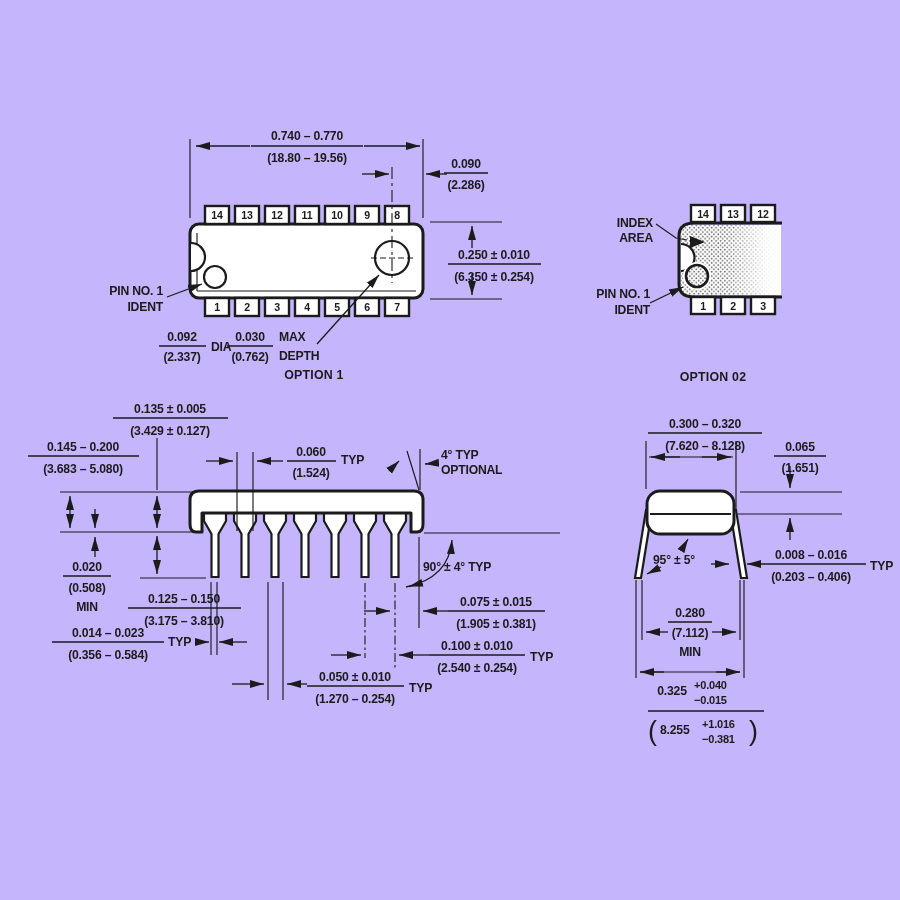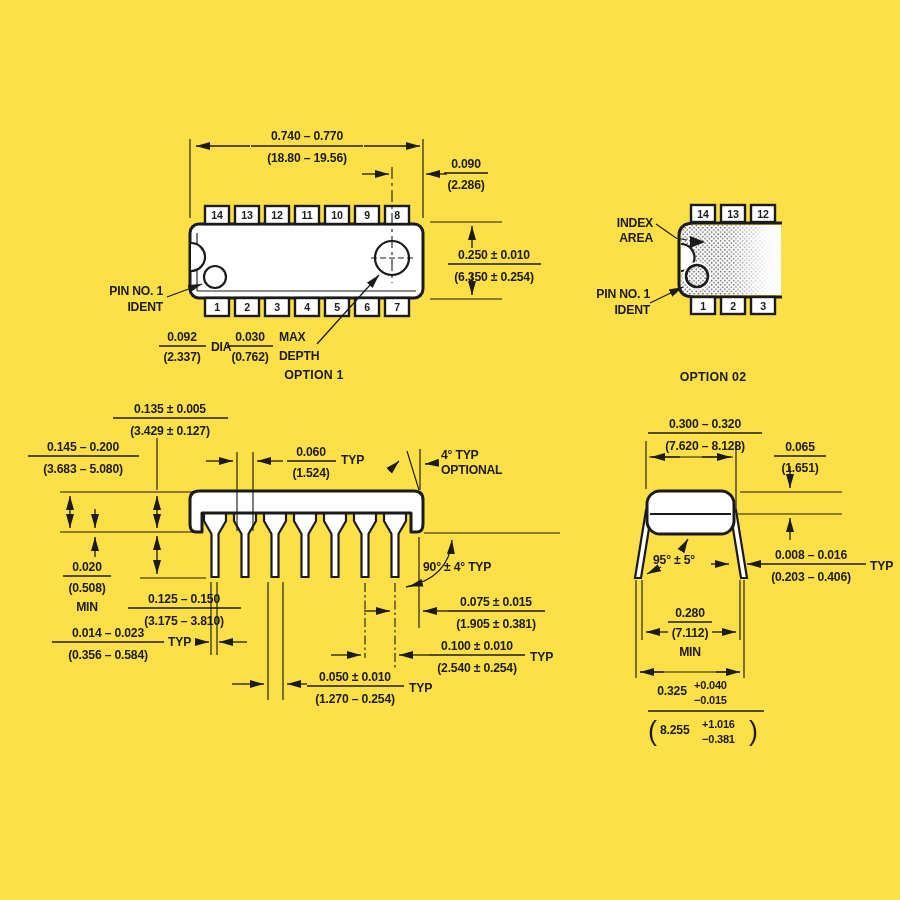--- a/index.html
+++ b/index.html
@@ -1,17 +1,17 @@
 <!DOCTYPE html>
 <html><head>
 <meta charset="utf-8">
 <title>Package Mechanical Drawing</title>
 <style>
   html,body{margin:0;padding:0;background:#ffffff;}
-  .page{width:900px;height:900px;background:#fde047;position:relative;overflow:hidden;}
+  .page{width:900px;height:900px;background:#c4b5fd;position:relative;overflow:hidden;}
   svg{display:block;}
   text{font-family:"Liberation Sans","DejaVu Sans",sans-serif;font-weight:700;fill:#1b1b1b;letter-spacing:-0.2px;}
   .t12{font-size:12.2px;}
   .t11{font-size:11px;}
   .tpin{font-size:10.6px;}
   .tcap{font-size:12.4px;letter-spacing:0.2px;}
   .tbig{font-size:27px;font-weight:400;}
   line,path,rect,circle,polyline{vector-effect:none;}
   .thin{stroke:#1b1b1b;stroke-width:1.15;fill:none;}
   .bar{stroke:#1b1b1b;stroke-width:1.5;fill:none;}

